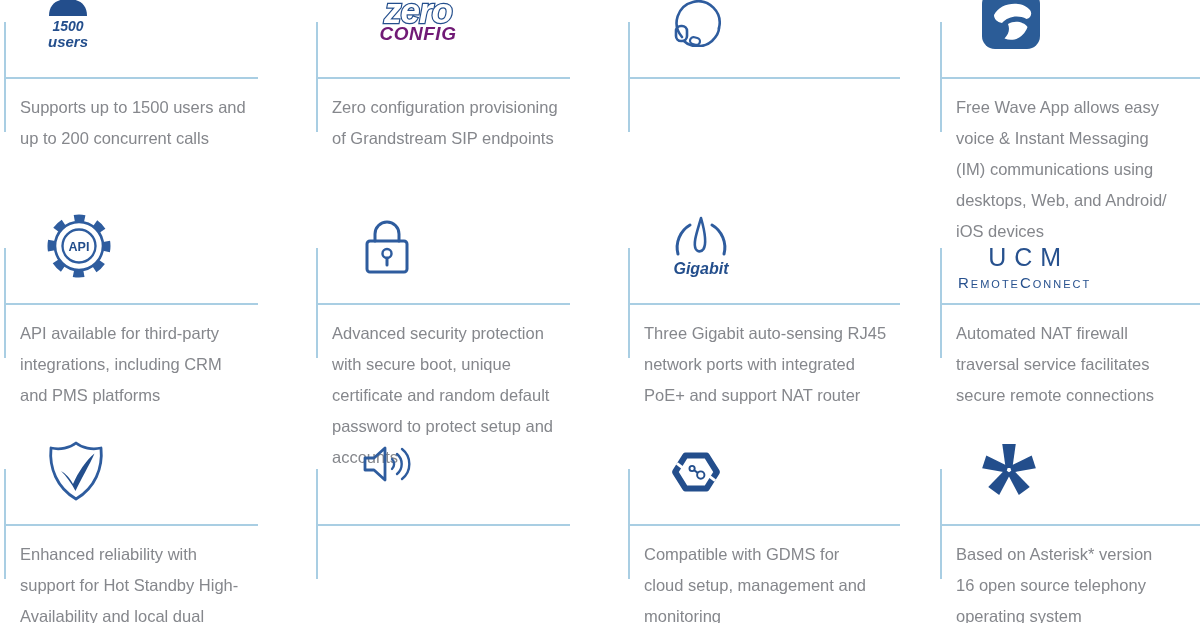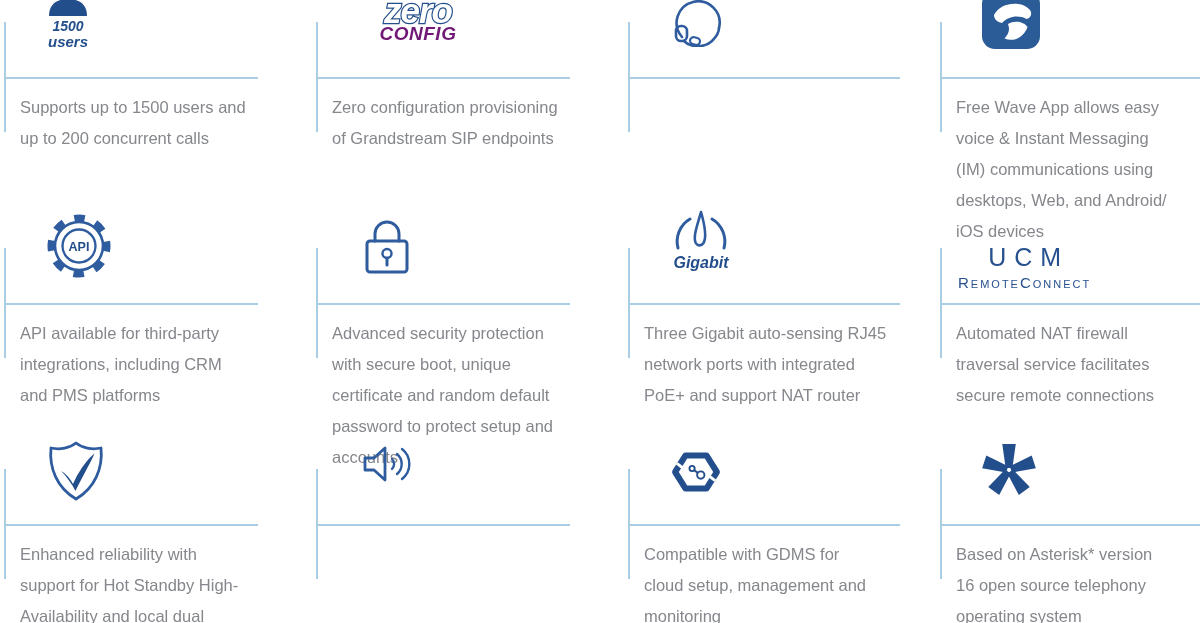--- a/index.html
+++ b/index.html
@@ -26,21 +26,21 @@
     color:#85878c;white-space:pre-line;
   }
   
   .iw{display:flex;flex-direction:column;align-items:center;line-height:1;}
   .iw-users-icon{margin-bottom:16px;}
   .iw-zero-config-logo{margin-bottom:22px;}
   .iw-headset-icon{margin-bottom:18px;}
   .iw-wave-app-icon{margin-bottom:16px;}
   .iw-api-gear-icon{margin-bottom:12px;align-items:center;}
   .iw-lock-icon{margin-bottom:14px;}
-  .iw-gigabit-speedometer-icon{margin-bottom:20px;}
+  .iw-gigabit-speedometer-icon{margin-bottom:14px;}
   .iw-ucm-remoteconnect-logo{margin-bottom:1px;margin-left:-24px;}
   .iw-shield-check-icon{margin-bottom:10px;}
   .iw-speaker-icon{margin-bottom:26px;}
   .iw-gdms-icon{margin-bottom:20px;}
   .iw-asterisk-icon{margin-bottom:16px;}
 
   .badge-num{font-size:14px;font-weight:bold;font-style:italic;color:#234e8c;margin-top:3px;}
   .badge-word{font-size:15px;font-weight:bold;font-style:italic;color:#234e8c;margin-top:1px;}
   .zc-config{font-size:19px;font-weight:bold;font-style:italic;color:#701a75;margin-top:-7px;letter-spacing:.5px;}
   .gig-label{font-size:16px;font-weight:bold;font-style:italic;color:#234e8c;margin-top:3px;}

